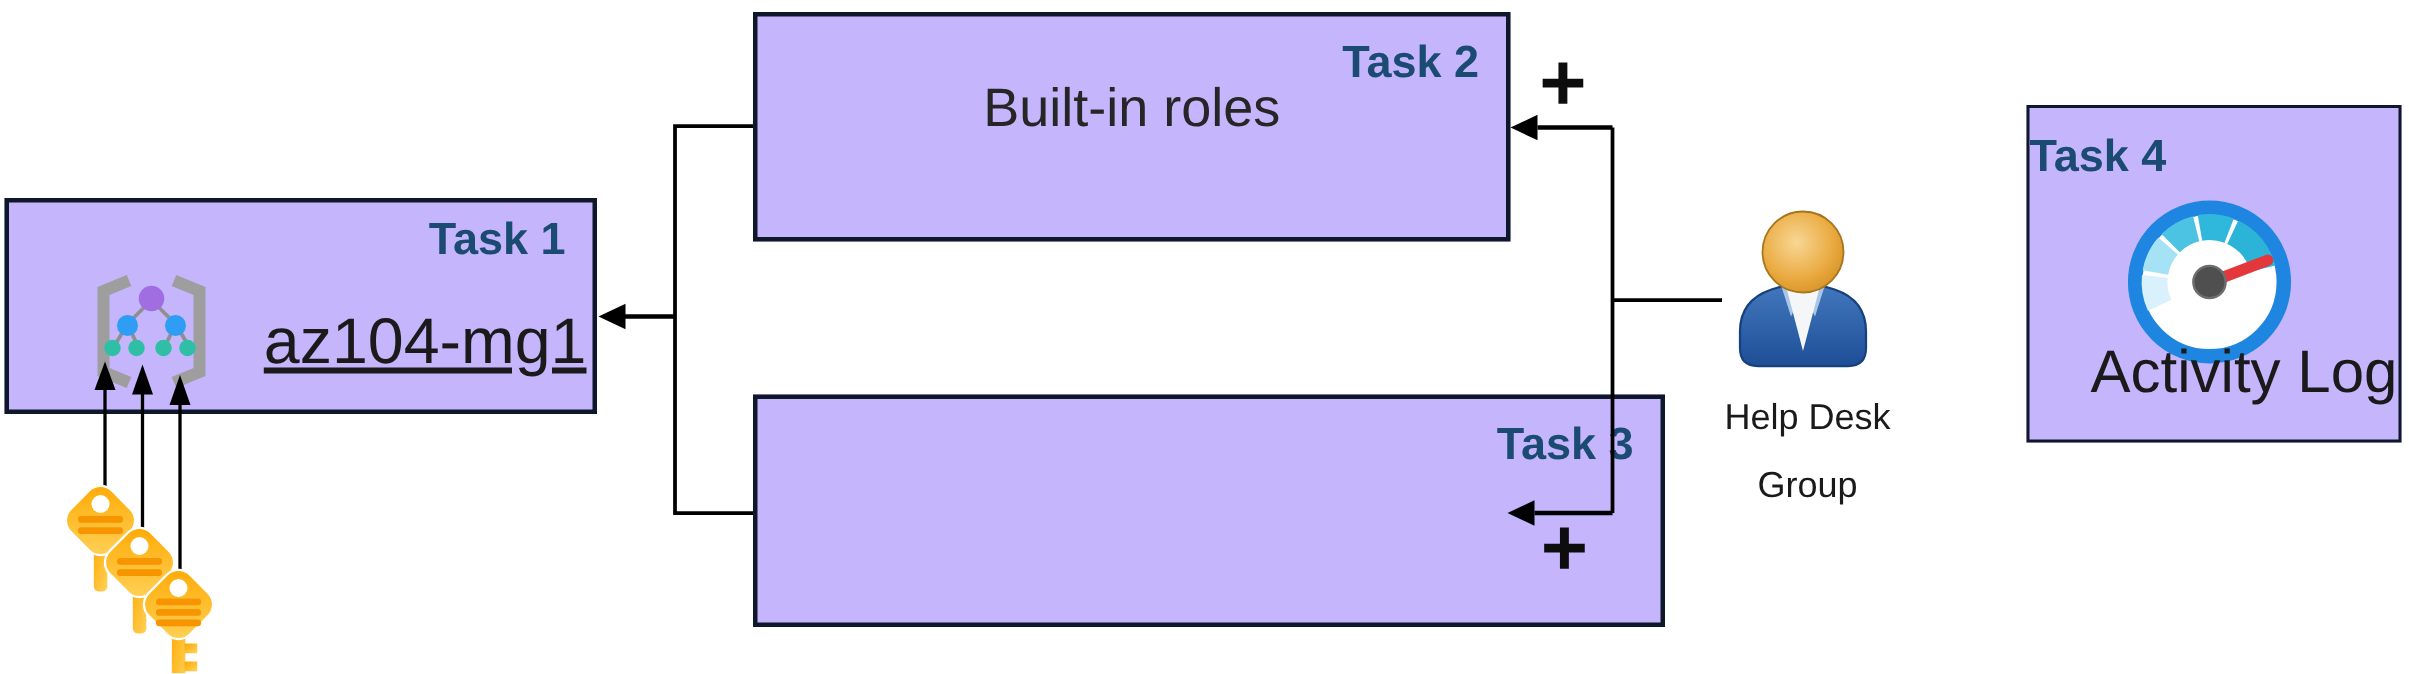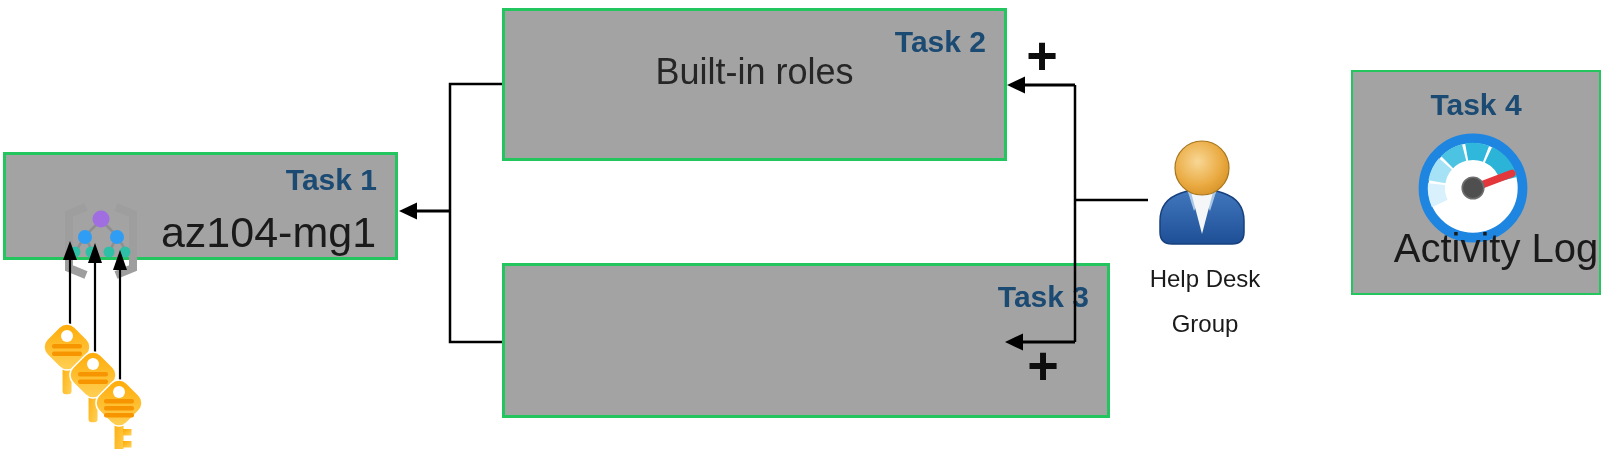--- a/index.html
+++ b/index.html
@@ -1,33 +1,33 @@
 <!DOCTYPE html>
 <html><head>
 <meta charset="utf-8">
 <style>
   html,body{margin:0;padding:0;background:#ffffff;}
   .canvas{
     position:relative;width:1606px;height:449px;background:#ffffff;
     font-family:"Liberation Sans",sans-serif;overflow:hidden;color:#1f1f1f;
   }
-  .box{position:absolute;background:#a3a3a3;border:3px solid #22c55e;box-sizing:border-box;}
-  .task1{left:3px;top:132px;width:395px;height:108px;margin-top:20px;}
+  .box{position:absolute;background:#c4b5fd;border:3px solid #0f172a;box-sizing:border-box;}
+  .task1{left:3px;top:132px;width:395px;height:144px;}
   .task2{left:502px;top:8px;width:505px;height:153px;}
   .task3{left:502px;top:263px;width:608px;height:155px;}
   .task4{left:1351px;top:70px;width:250px;height:225px;border-width:2px;}
   .task-label{position:absolute;color:#1b4a73;font-weight:bold;font-size:30px;white-space:nowrap;}
   .task1 .task-label{top:8px;right:18px;}
   .task2 .task-label{top:14px;right:18px;}
   .task3 .task-label{top:14px;right:18px;}
-  .task4 .task-label{top:16px;left:0;width:100%;text-align:center;}
+  .task4 .task-label{top:16px;left:0;width:100%;text-align:left;}
   .box-lines{position:absolute;left:0;width:100%;text-align:center;font-size:36px;line-height:46px;color:#262626;}
   .task2 .box-lines{top:38px;}
   .task3 .box-lines{top:38px;}
-  .mg-name{position:absolute;left:140px;top:53px;width:245px;text-align:center;font-size:43px;color:#1a1a1a;}
+  .mg-name{position:absolute;left:140px;top:69px;width:245px;text-align:right;font-size:43px;color:#1a1a1a;text-decoration:underline;}
   .mg-icon{position:absolute;left:50px;top:46px;}
   .gauge-icon{position:absolute;left:64px;top:60px;}
   .task4-caption{position:absolute;left:0;bottom:22px;width:100%;text-align:center;font-size:40px;color:#1a1a1a;margin-left:20px;}
   .person-icon{position:absolute;left:1150px;top:137px;}
   .person-label{position:absolute;left:1105px;top:256px;width:200px;text-align:center;font-size:24px;line-height:45px;color:#1a1a1a;}
   .connectors{position:absolute;left:0;top:0;z-index:5;pointer-events:none;}
   .keys-icon{position:absolute;left:22px;top:298px;z-index:6;}
   .plus{position:absolute;z-index:7;width:60px;text-align:center;font-size:54px;font-weight:bold;color:#0d0d0d;line-height:56px;}
   .plus-top{left:1012px;top:27px;}
   .plus-bottom{left:1013px;top:337px;}

